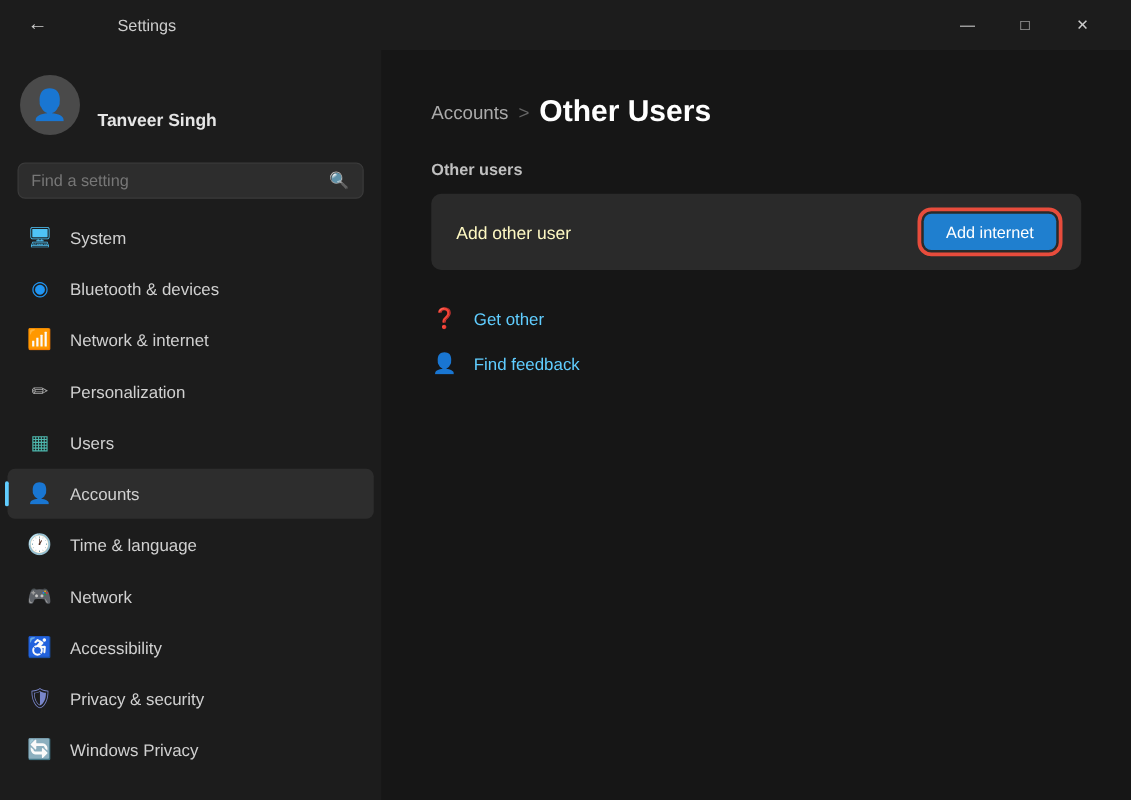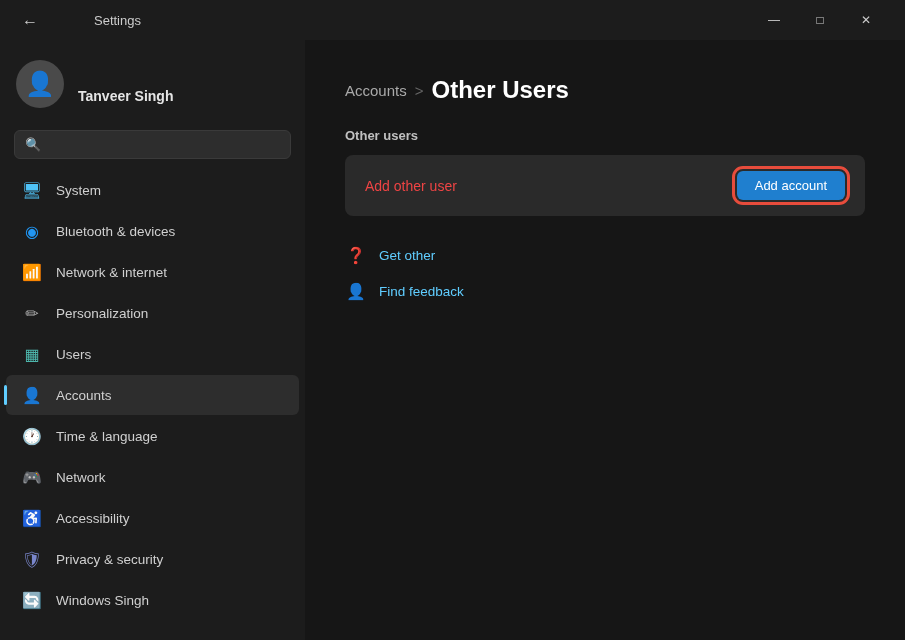--- a/index.html
+++ b/index.html
@@ -202,21 +202,21 @@
       background: #2a2a2a;
       border-radius: 8px;
       padding: 16px 20px;
       display: flex;
       align-items: center;
       justify-content: space-between;
       margin-bottom: 8px;
     }
     .card-label {
       font-size: 14px;
-      color: #ef4444;
+      color: #fef9c3;
     }
     .add-account-btn {
       background: #1f7fcf;
       color: #fff;
       border: none;
       border-radius: 6px;
       padding: 7px 18px;
       font-size: 13px;
       cursor: pointer;
       font-family: 'Segoe UI', sans-serif;
@@ -282,20 +282,21 @@
     <div class="sidebar">
 
       <div class="user-profile">
         <div class="avatar">
           <span>👤</span>
         </div>
         <span class="user-name">Tanveer Singh</span>
       </div>
 
       <div class="search-box">
+        <input class="search-input" type="text" placeholder="Find a setting" style="">
         <span class="search-icon">🔍</span>
       </div>
 
       <div class="nav-items">
         <div class="nav-item">
           <span class="nav-icon icon-system">🖥</span>
           <span>System</span>
         </div>
         <div class="nav-item">
           <span class="nav-icon icon-bluetooth">◉</span>
@@ -328,38 +329,38 @@
         <div class="nav-item">
           <span class="nav-icon icon-accessibility">♿</span>
           <span>Accessibility</span>
         </div>
         <div class="nav-item">
           <span class="nav-icon icon-privacy">🛡</span>
           <span>Privacy &amp; security</span>
         </div>
         <div class="nav-item">
           <span class="nav-icon icon-update">🔄</span>
-          <span>Windows Singh</span>
+          <span>Windows Privacy</span>
         </div>
       </div>
     </div>
 
     <div class="main">
 
       <div class="breadcrumb">
         <span class="breadcrumb-link">Accounts</span>
         <span class="breadcrumb-sep">&gt;</span>
         <span class="breadcrumb-current">Other Users</span>
       </div>
 
       <div class="section-title">Other users</div>
 
       <div class="card">
         <span class="card-label">Add other user</span>
-        <button class="add-account-btn">Add account</button>
+        <button class="add-account-btn">Add internet</button>
       </div>
 
       <div class="help-links">
         <a class="help-link">
           <span class="help-link-icon">❓</span>
           <span>Get other</span>
         </a>
         <a class="help-link">
           <span class="help-link-icon">👤</span>
           <span>Find feedback</span>

